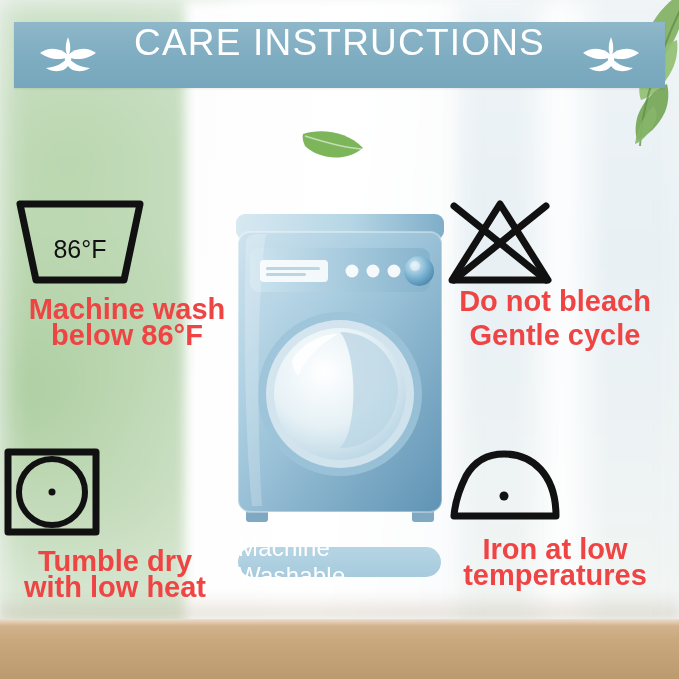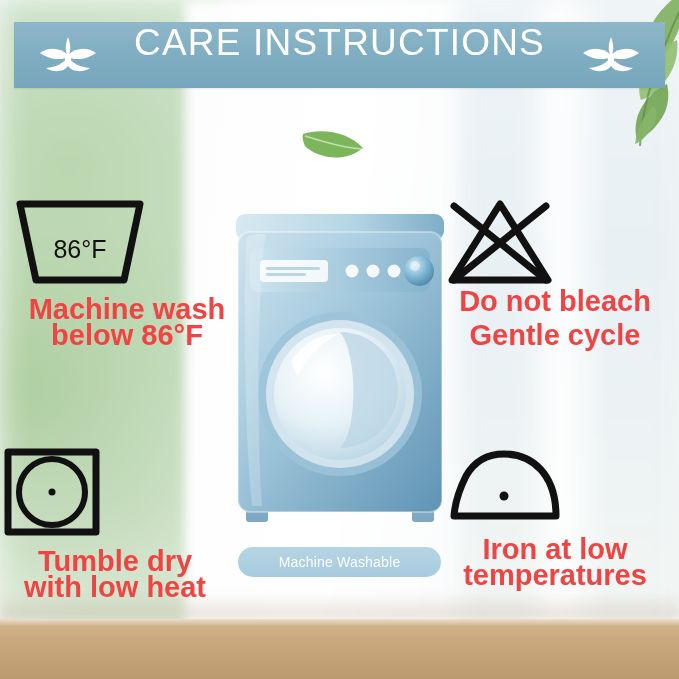--- a/index.html
+++ b/index.html
@@ -84,21 +84,21 @@
   
   .machine{position:absolute;left:232px;top:208px;width:216px;height:320px;}
 
   
   .badge{
     position:absolute;left:238px;top:547px;width:203px;height:30px;
     border-radius:15px;
     background:linear-gradient(180deg,#b6d5e4 0%,#a6cbdd 100%);
     display:flex;align-items:center;justify-content:center;
   }
-  .badge span{color:#ffffff;font-size:14px;letter-spacing:.2px;}
+  .badge span{color:#ffffff;font-size:24px;letter-spacing:.2px;}
   .leaf-float{position:absolute;left:300px;top:126px;width:66px;height:40px;}
 </style>
 </head>
 <body>
 
 <div id="stage">
 
   <div class="bg-base"></div>
   <div class="bg-green-left"></div>
   <div class="bg-white-panel"></div>

